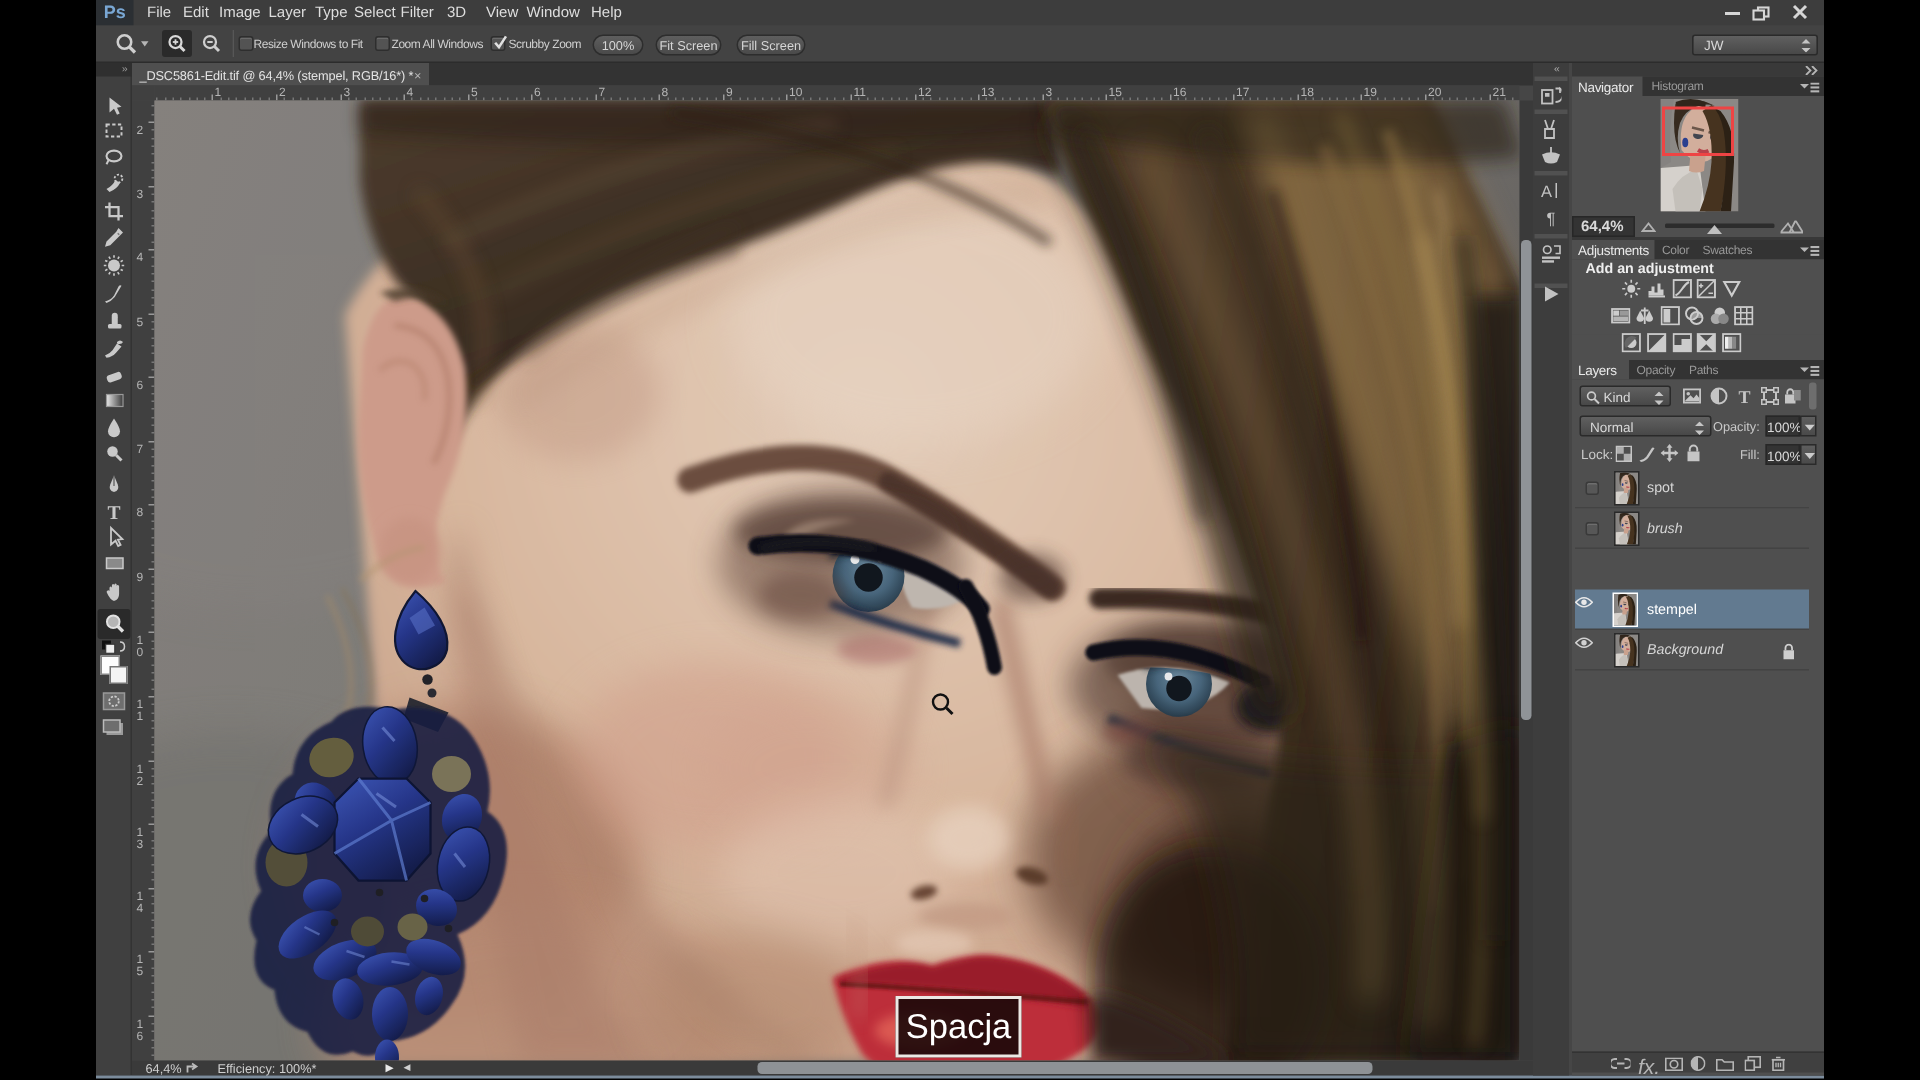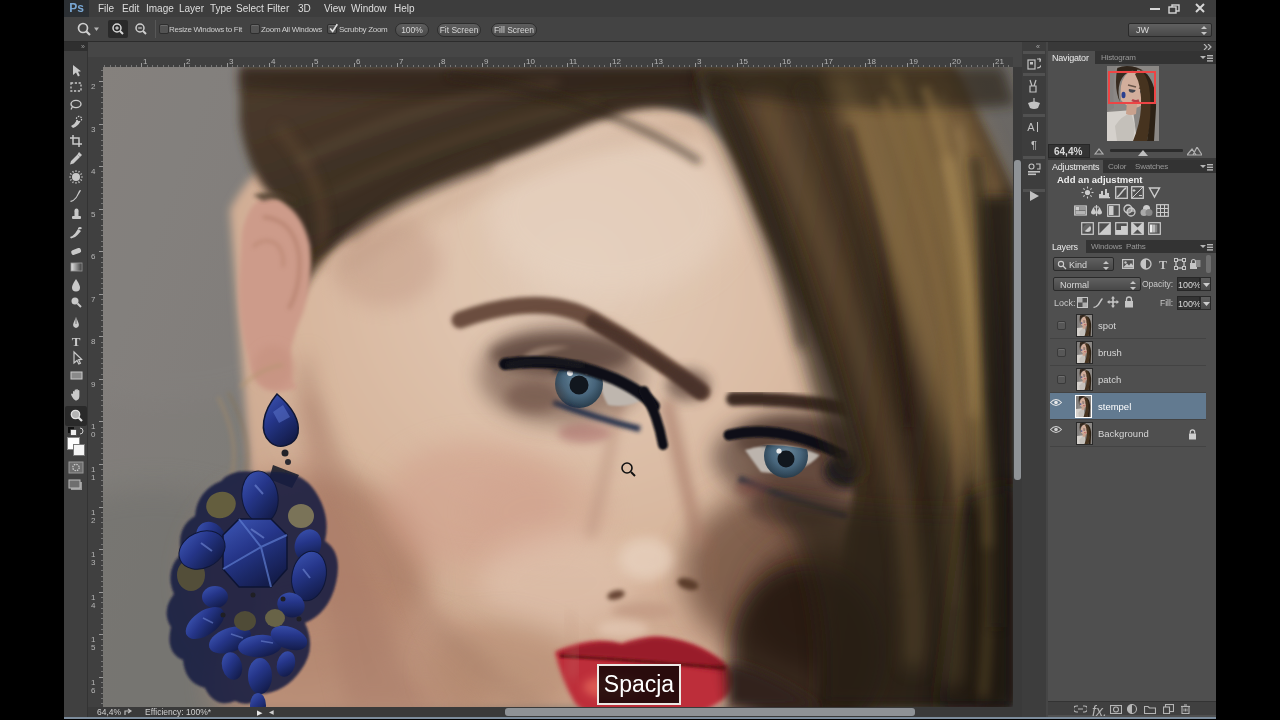--- a/index.html
+++ b/index.html
@@ -213,20 +213,23 @@
       <div class="abs" style="left:3px;top:395px;width:13px;height:13px;background:#fdfdfd;border:1px solid #888;"></div>
       <div class="abs" style="left:9px;top:402px;width:12px;height:12px;background:#f4f4f4;border:1px solid #777;"></div>
       <svg class="abs" style="left:4px;top:419px;" width="16" height="13" viewBox="0 0 16 13">
         <rect x="1" y="1" width="14" height="11" fill="#6e6e6e" stroke="#999" stroke-width="1"></rect>
         <circle cx="8" cy="6.5" r="3.2" fill="none" stroke="#ccc" stroke-width="1.2" stroke-dasharray="1.5 1"></circle>
       </svg>
       <svg class="abs" style="left:4px;top:437px;" width="16" height="13" viewBox="0 0 16 13">
         <rect x="3" y="3" width="11" height="8" fill="#9a9a9a"></rect>
         <rect x="1" y="1" width="11" height="8" fill="#6e6e6e" stroke="#bbb" stroke-width="1"></rect>
       </svg>
+    </div>
+<div id="tabbar">
+      <div id="doctab">_DSC5861-Edit.tif @ 64,4% (stempel, RGB/16*) *<span style="position:absolute;left:188px;color:#b5b5b5;">×</span></div>
     </div>
 <div id="corner"></div>
     <div id="hruler">
       <div class="htick2" style="left:1px;"></div>
       <div class="htick2" style="left:7px;"></div>
       <div class="htick2" style="left:12px;"></div>
       <div class="htick2" style="left:17px;"></div>
       <div class="htick2" style="left:23px;"></div>
       <div class="htick2" style="left:28px;"></div>
       <div class="htick2" style="left:33px;"></div>
@@ -961,21 +964,21 @@
           <rect x="0.7" y="0.7" width="11.6" height="11.6" fill="none" stroke="#ccc" stroke-width="1.2"></rect>
           <rect x="2" y="2.5" width="2.5" height="8" fill="#eee"></rect>
           <rect x="4.5" y="2.5" width="2.5" height="8" fill="#bbb"></rect>
           <rect x="7" y="2.5" width="2.5" height="8" fill="#888"></rect>
           <rect x="9.5" y="2.5" width="1.5" height="8" fill="#555"></rect>
         </svg>
 </div>
 
 <div class="ptabs" style="top:198px;">
   <div class="ptab on" style="left:0;width:38px;padding-left:4px;">Layers</div>
-  <div class="ptab off" style="left:43px;">Windows</div>
+  <div class="ptab off" style="left:43px;">Opacity</div>
   <div class="ptab off" style="left:78px;">Paths</div>
   <svg class="abs" style="left:152px;top:4px;" width="13" height="7" viewBox="0 0 13 7">
           <path d="M0 1 l3 3 3 -3z" fill="#b5b5b5"></path>
           <rect x="7" y="0" width="6" height="1.4" fill="#b5b5b5"></rect>
           <rect x="7" y="2.6" width="6" height="1.4" fill="#b5b5b5"></rect>
           <rect x="7" y="5.2" width="6" height="1.4" fill="#b5b5b5"></rect>
         </svg>
 </div>
 <div class="abs" style="left:0;top:211px;width:168px;height:450px;background:#4f4f4f;">
 
@@ -1054,52 +1057,45 @@
           </svg>
         </div>
 
   <div class="lrow" style="top:59px;">
           <div class="lchk"></div>
     <svg class="lthumb" viewBox="0 0 52 75" preserveAspectRatio="none" style="border:1px solid #2a2a2a;">
             <use href="#pthumb"></use>
           </svg>
     <div class="lname">spot</div>
         </div>
-  <div class="lrow" style="top:86px;">
+  <div class="lrow" style="top:86px;font-style:italic;">
           <div class="lchk"></div>
     <svg class="lthumb" viewBox="0 0 52 75" preserveAspectRatio="none" style="border:1px solid #2a2a2a;">
             <use href="#pthumb"></use>
           </svg>
     <div class="lname">brush</div>
-        </div>
-  <div class="lrow" style="top:113px;">
-          <div class="lchk"></div>
-    <svg class="lthumb" viewBox="0 0 52 75" preserveAspectRatio="none" style="border:1px solid #2a2a2a;">
-            <use href="#pthumb"></use>
-          </svg>
-    <div class="lname">patch</div>
         </div>
   <div class="lrow" style="top:140px;background:#627a90;">
     <svg class="leye" width="12" height="9" viewBox="0 0 12 9">
             <path d="M0.5 4.5 Q6 -1.5 11.5 4.5 Q6 10.5 0.5 4.5 Z" fill="none" stroke="#e8e8e8" stroke-width="1.1"></path>
             <circle cx="6" cy="4.5" r="1.8" fill="#e8e8e8"></circle>
           </svg>
     <svg class="lthumb" viewBox="0 0 52 75" preserveAspectRatio="none" style="border:1px solid #fff;left:25px;">
             <use href="#pthumb"></use>
           </svg>
     <div class="lname" style="color:#fff;">stempel</div></div>
   <div class="lrow" style="top:167px;">
     <svg class="leye" width="12" height="9" viewBox="0 0 12 9">
             <path d="M0.5 4.5 Q6 -1.5 11.5 4.5 Q6 10.5 0.5 4.5 Z" fill="none" stroke="#d0d0d0" stroke-width="1.1"></path>
             <circle cx="6" cy="4.5" r="1.8" fill="#d0d0d0"></circle>
           </svg>
     <svg class="lthumb" viewBox="0 0 52 75" preserveAspectRatio="none" style="border:1px solid #2a2a2a;">
             <use href="#pthumb"></use>
           </svg>
-    <div class="lname" style="">Background</div>
+    <div class="lname" style="font-style:italic;">Background</div>
     <svg class="abs" style="left:138px;top:9px;" width="9" height="11" viewBox="0 0 9 11">
             <rect x="1" y="4.5" width="7" height="6" fill="#cfcfcf"></rect>
             <path d="M2.3 4.5 L2.3 3 A2.2 2.2 0 0 1 6.7 3 L6.7 4.5" fill="none" stroke="#cfcfcf" stroke-width="1.2"></path>
           </svg>
   </div>
 
   <div class="abs" style="left:0;top:448px;width:168px;height:14px;background:#404040;border-top:1px solid #333;">
     <svg class="abs" style="left:26px;top:3px;" width="13" height="8" viewBox="0 0 13 8">
             <path d="M4 1 L2.5 1 A3 3 0 0 0 2.5 7 L4 7 M9 1 L10.5 1 A3 3 0 0 1 10.5 7 L9 7 M4 4 L9 4" stroke="#b5b5b5" stroke-width="1.2" fill="none"></path>
           </svg>

